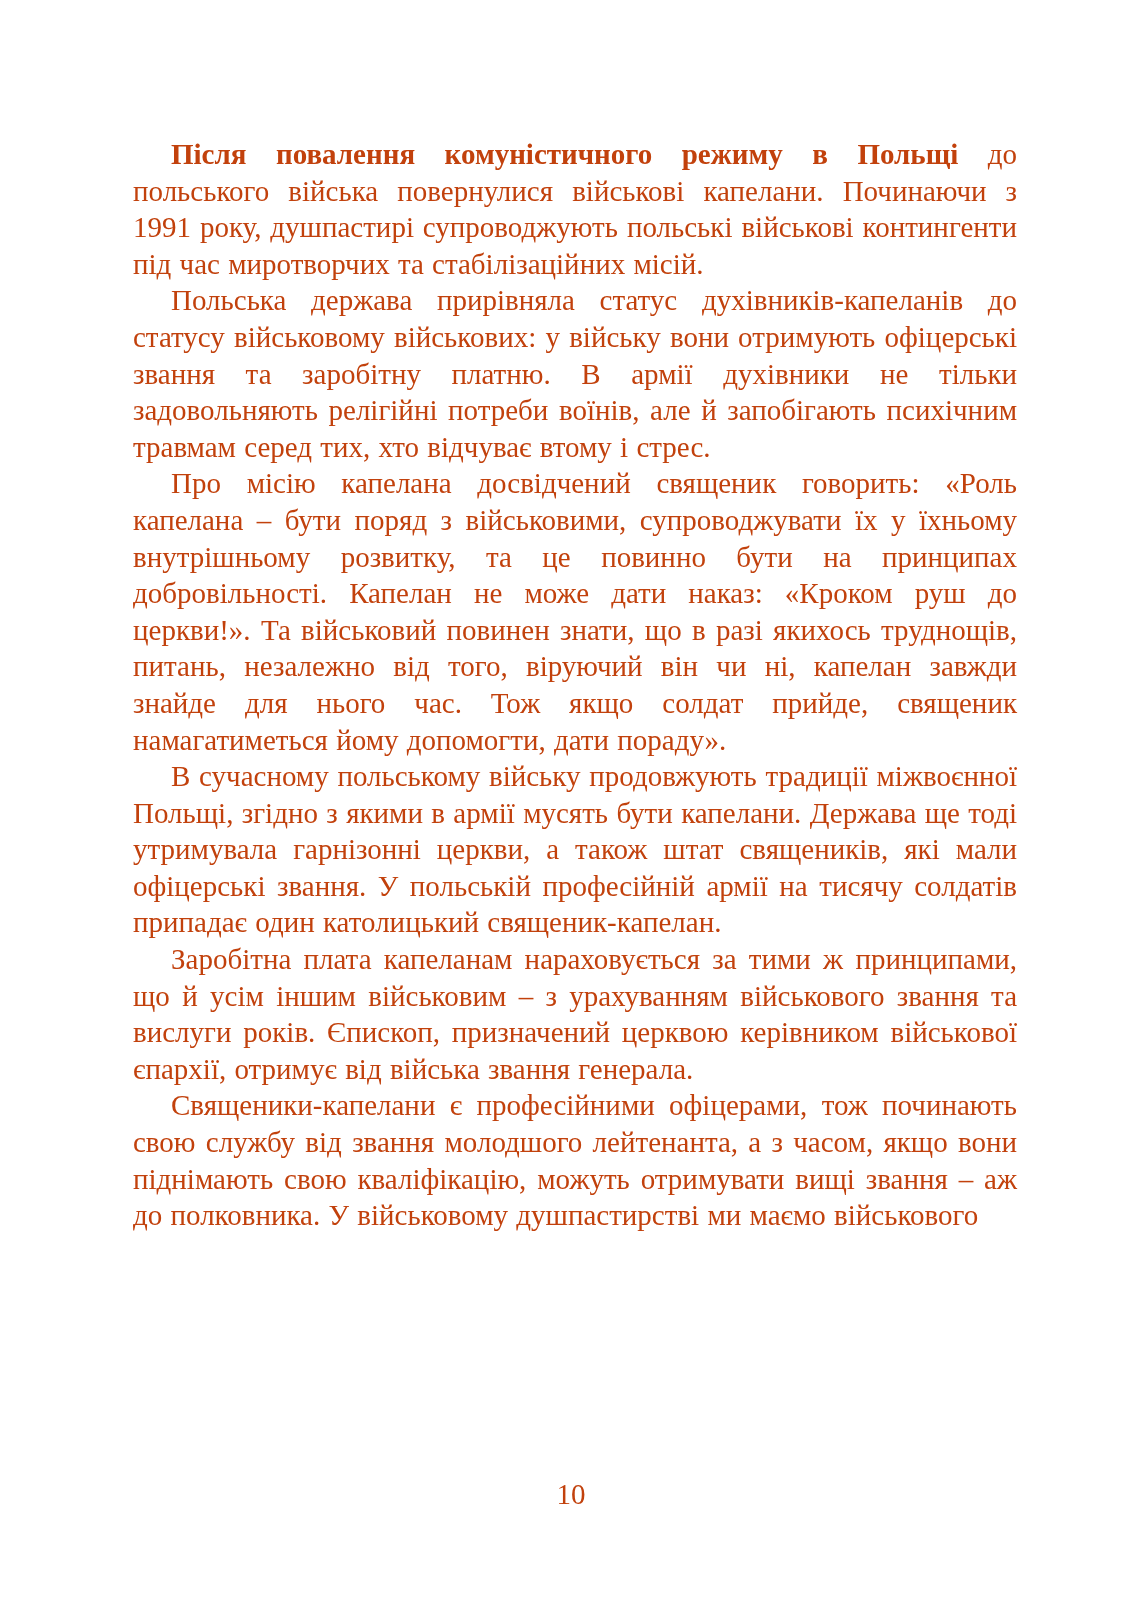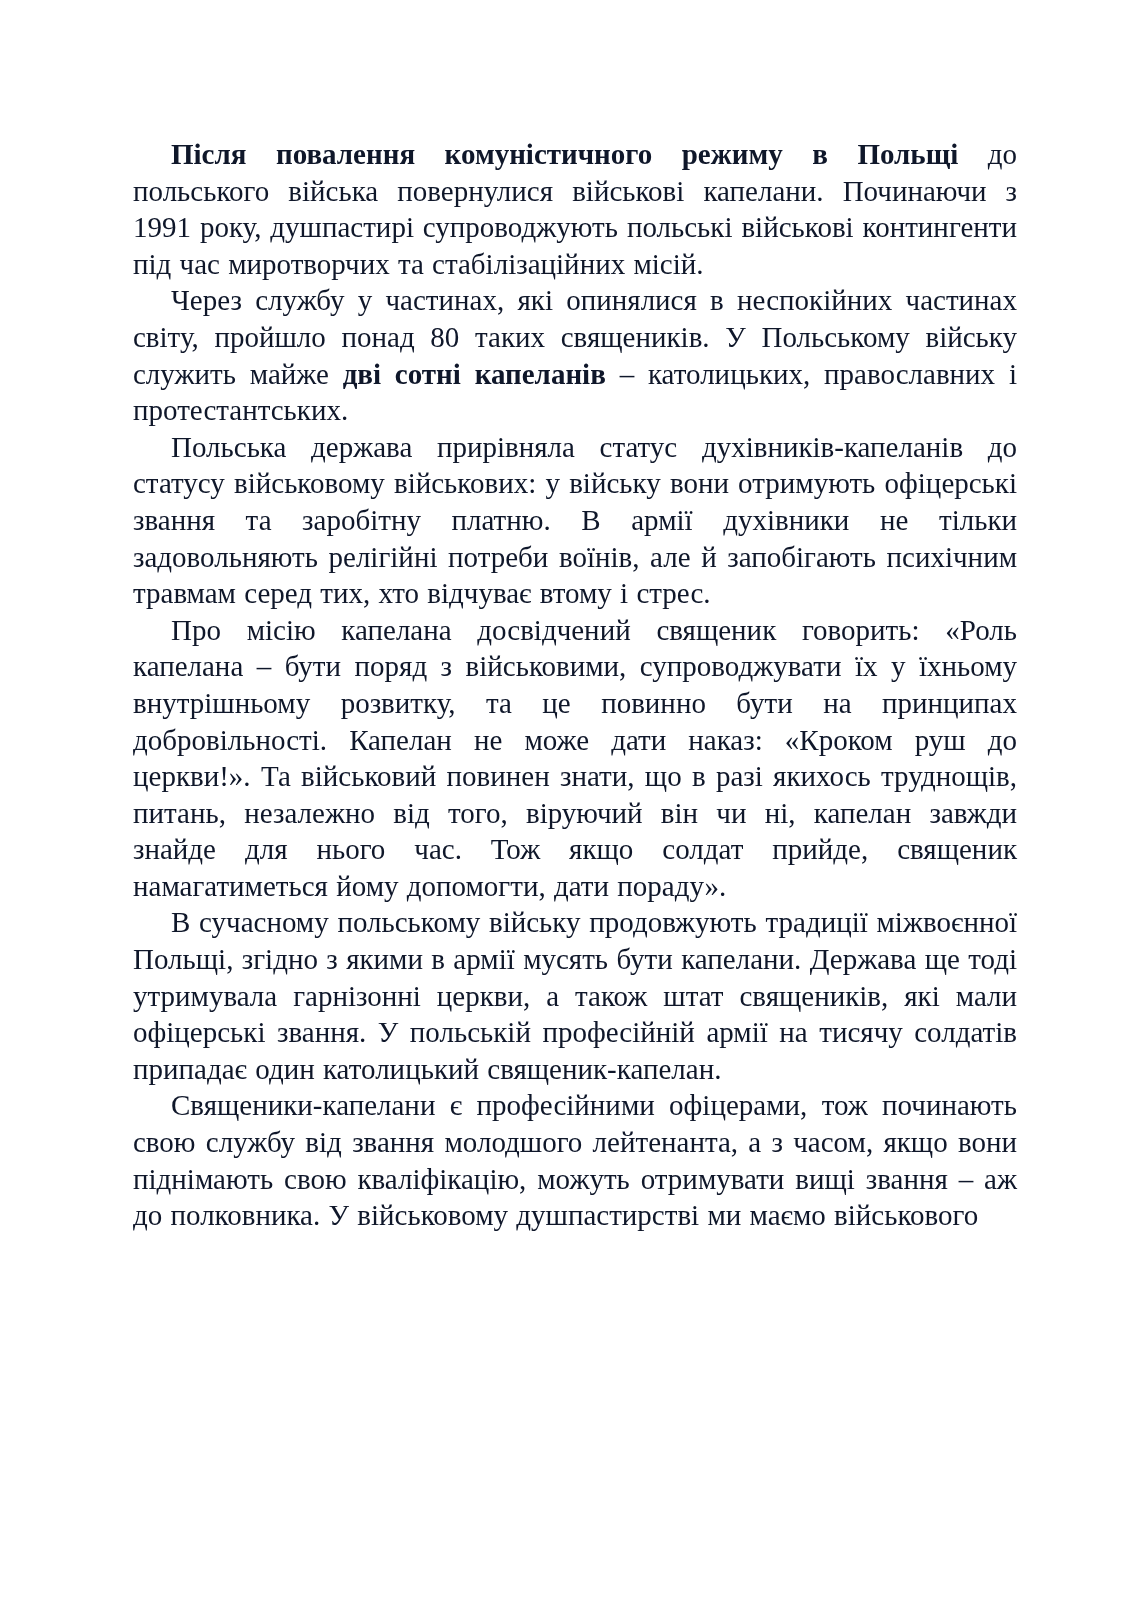--- a/index.html
+++ b/index.html
@@ -5,21 +5,21 @@
   html, body {
     margin: 0;
     padding: 0;
     background: #ffffff;
   }
   .page {
     position: relative;
     width: 1142px;
     height: 1615px;
     background: #ffffff;
-    color: #0f172a;
+    color: #c2410c;
     font-family: "Liberation Serif", "DejaVu Serif", serif;
     overflow: hidden;
   }
   .text-block {
     position: absolute;
     left: 133px;
     top: 136px;
     width: 884px;
     font-size: 29px;
     line-height: 36.6px;
@@ -45,26 +45,27 @@
   }
 </style>
 </head>
 <body>
 
 <div class="page">
   <div class="text-block">
 
     <p class="para"><span class="b">Після повалення комуністичного режиму в Польщі</span><span> до польського війська повернулися військові капелани. Починаючи з 1991 року, душпастирі супроводжують польські військові контингенти під час миротворчих та стабілізаційних місій.</span></p>
 
-    <p class="para"><span>Через службу у частинах, які опинялися в неспокійних частинах світу, пройшло понад 80 таких священиків. У Польському війську служить майже </span><span class="b">дві сотні капеланів</span><span> – католицьких, православних і протестантських.</span></p>
 
     <p class="para"><span>Польська держава прирівняла статус духівників-капеланів до статусу військовому військових: у війську вони отримують офіцерські звання та заробітну платню. В армії духівники не тільки задовольняють релігійні потреби воїнів, але й запобігають психічним травмам серед тих, хто відчуває втому і стрес.</span></p>
 
     <p class="para"><span>Про місію капелана досвідчений священик говорить: «Роль капелана – бути поряд з військовими, супроводжувати їх у їхньому внутрішньому розвитку, та це повинно бути на принципах добровільності. Капелан не може дати наказ: «Кроком руш до церкви!». Та військовий повинен знати, що в разі якихось труднощів, питань, незалежно від того, віруючий він чи ні, капелан завжди знайде для нього час. Тож якщо солдат прийде, священик намагатиметься йому допомогти, дати пораду».</span></p>
 
     <p class="para"><span>В сучасному польському війську продовжують традиції міжвоєнної Польщі, згідно з якими в армії мусять бути капелани. Держава ще тоді утримувала гарнізонні церкви, а також штат священиків, які мали офіцерські звання. У польській професійній армії на тисячу солдатів припадає один католицький священик-капелан.</span></p>
 
+    <p class="para"><span>Заробітна плата капеланам нараховується за тими ж принципами, що й усім іншим військовим – з урахуванням військового звання та вислуги років. Єпископ, призначений церквою керівником військової єпархії, отримує від війська звання генерала.</span></p>
 
     <p class="para"><span>Священики-капелани є професійними офіцерами, тож починають свою службу від звання молодшого лейтенанта, а з часом, якщо вони піднімають свою кваліфікацію, можуть отримувати вищі звання – аж до полковника. У військовому душпастирстві ми маємо військового</span></p>
 
   </div>
 
+  <div class="page-number">10</div>
 </div>
 
 </body></html>

